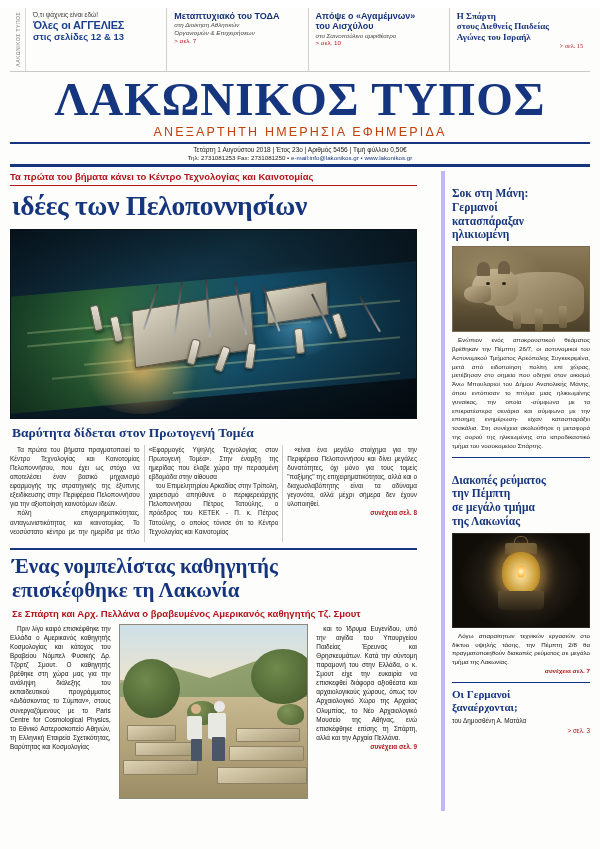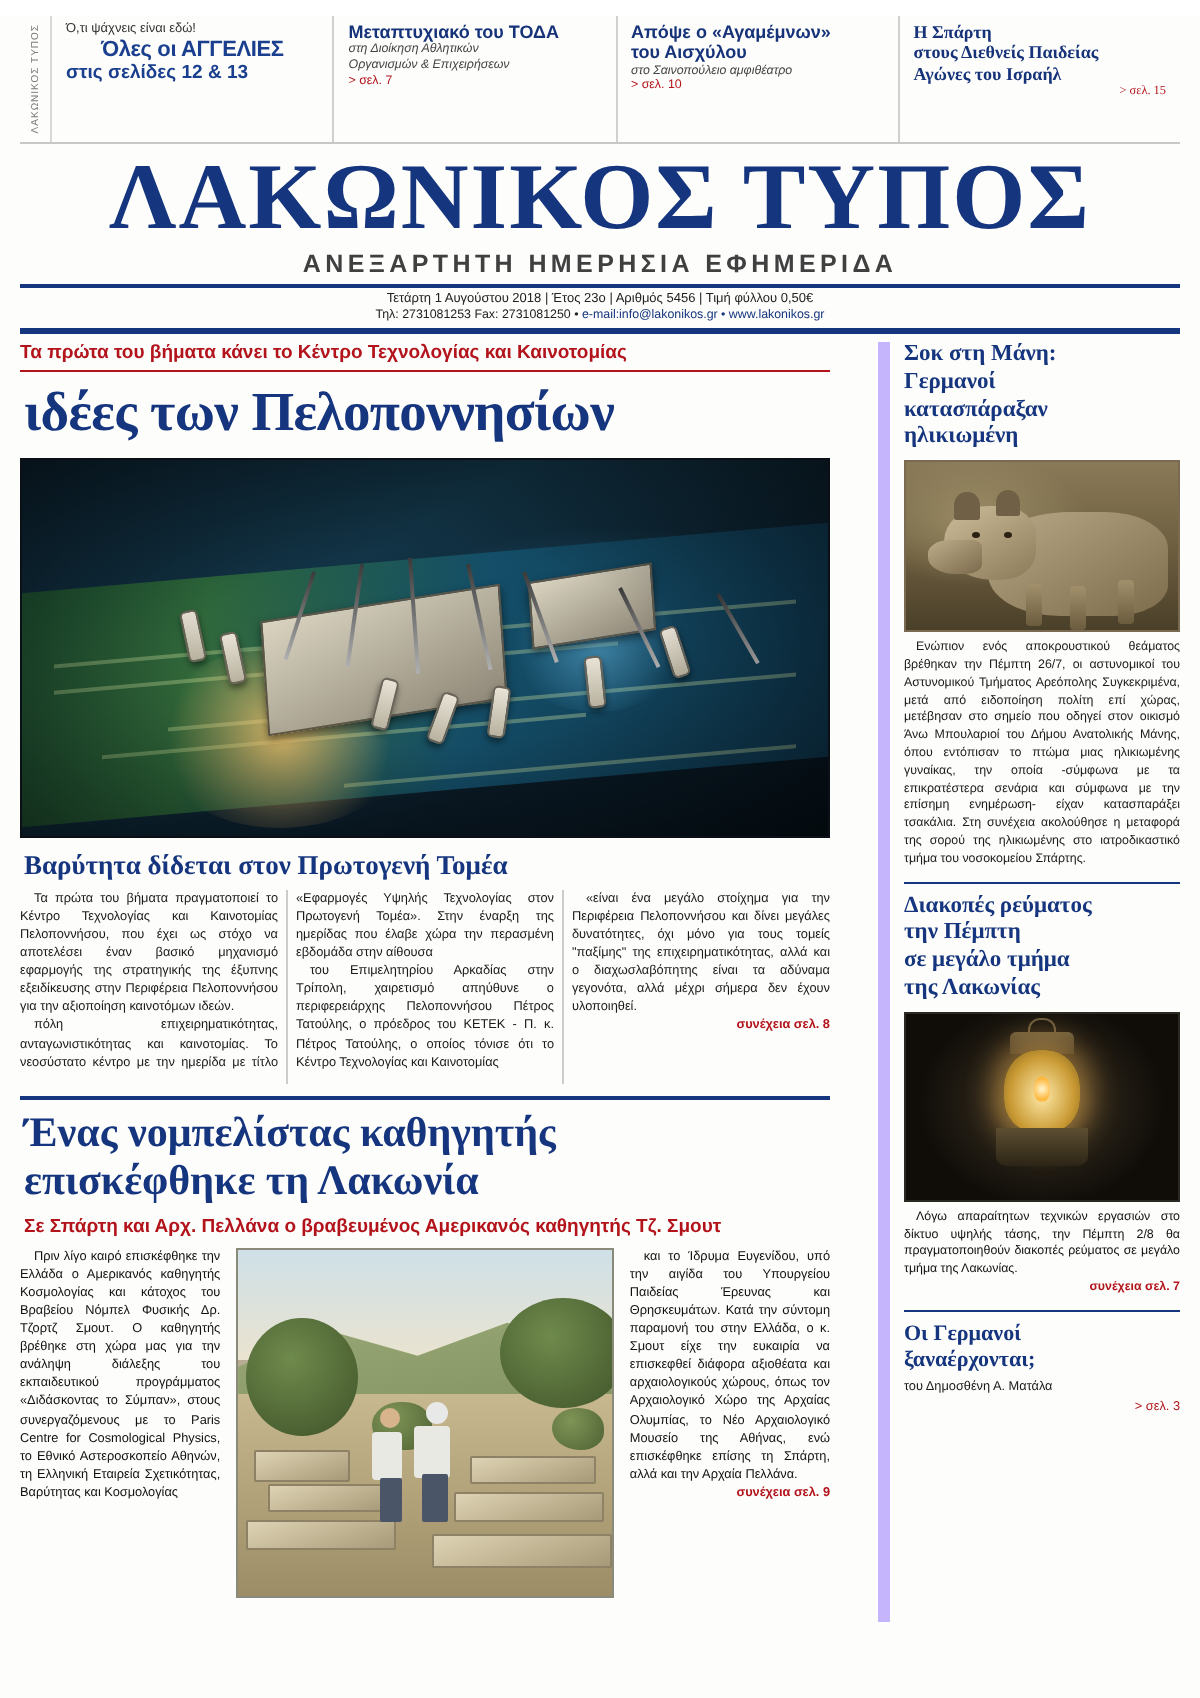--- a/index.html
+++ b/index.html
@@ -53,21 +53,20 @@
   .teaser .t-small {
     font-size: 6.5px;
     color: #333;
     margin-bottom: 1px;
   }
   .teaser .t-blue {
     font-size: 11px;
     font-weight: bold;
     color: #1a3f8f;
     letter-spacing: -0.2px;
-    text-align: center;
   }
   .teaser .t-blue2 {
     font-size: 9.5px;
     font-weight: bold;
     color: #1a3f8f;
   }
   .teaser .t-dark {
     font-size: 9px;
     font-weight: bold;
     color: #16337a;
@@ -91,22 +90,22 @@
     font-size: 47px;
     font-weight: bold;
     letter-spacing: 1px;
     color: #15357e;
     line-height: 1.0;
   }
   .masthead .subtitle {
     margin-top: 2px;
     font-size: 12.5px;
     letter-spacing: 2.2px;
-    color: #404040;
-    font-weight: bold;
+    color: #c2410c;
+    font-weight: normal;
   }
   .masthead .rule {
     height: 2px;
     background: #15357e;
     margin: 3px 0 2px 0;
   }
   .masthead .issue {
     font-size: 6.5px;
     color: #222;
     margin-top: 1px;
@@ -119,21 +118,21 @@
   }
   .masthead .contact .email { color: #15357e; }
   .thick-rule { height: 3px; background: #15357e; margin-bottom: 0; }
 
   
   .body-grid {
     display: flex;
     margin-top: 4px;
     height: 640px;
   }
-  .left-col { width: 435px; padding-right: 24px; border-right: 6px solid #c4b5fd; }
+  .left-col { width: 435px; padding-right: 24px; border-right: 4px solid #c4b5fd; }
   .right-col { width: 145px; padding-left: 7px; }
 
   .kicker {
     font-size: 9.5px;
     font-weight: bold;
     color: #b3141c;
     border-bottom: 1px solid #b3141c;
     padding-bottom: 3px;
     margin-bottom: 5px;
   }
@@ -294,20 +293,21 @@
     background: radial-gradient(circle at 40% 35%, #6f8a4c, #3e5228); }
 
   
   .r-head {
     font-family: "Liberation Serif", serif;
     font-size: 11.5px;
     font-weight: bold;
     color: #15357e;
     line-height: 1.2;
     margin-bottom: 4px;
+    margin-top: 16px;
   }
   .r-photo-wolf {
     width: 100%;
     height: 86px;
     position: relative;
     overflow: hidden;
     border: 1px solid #7a6a52;
     background: #6f5f44;
   }
   .wolf-bg { position:absolute; inset:0;

